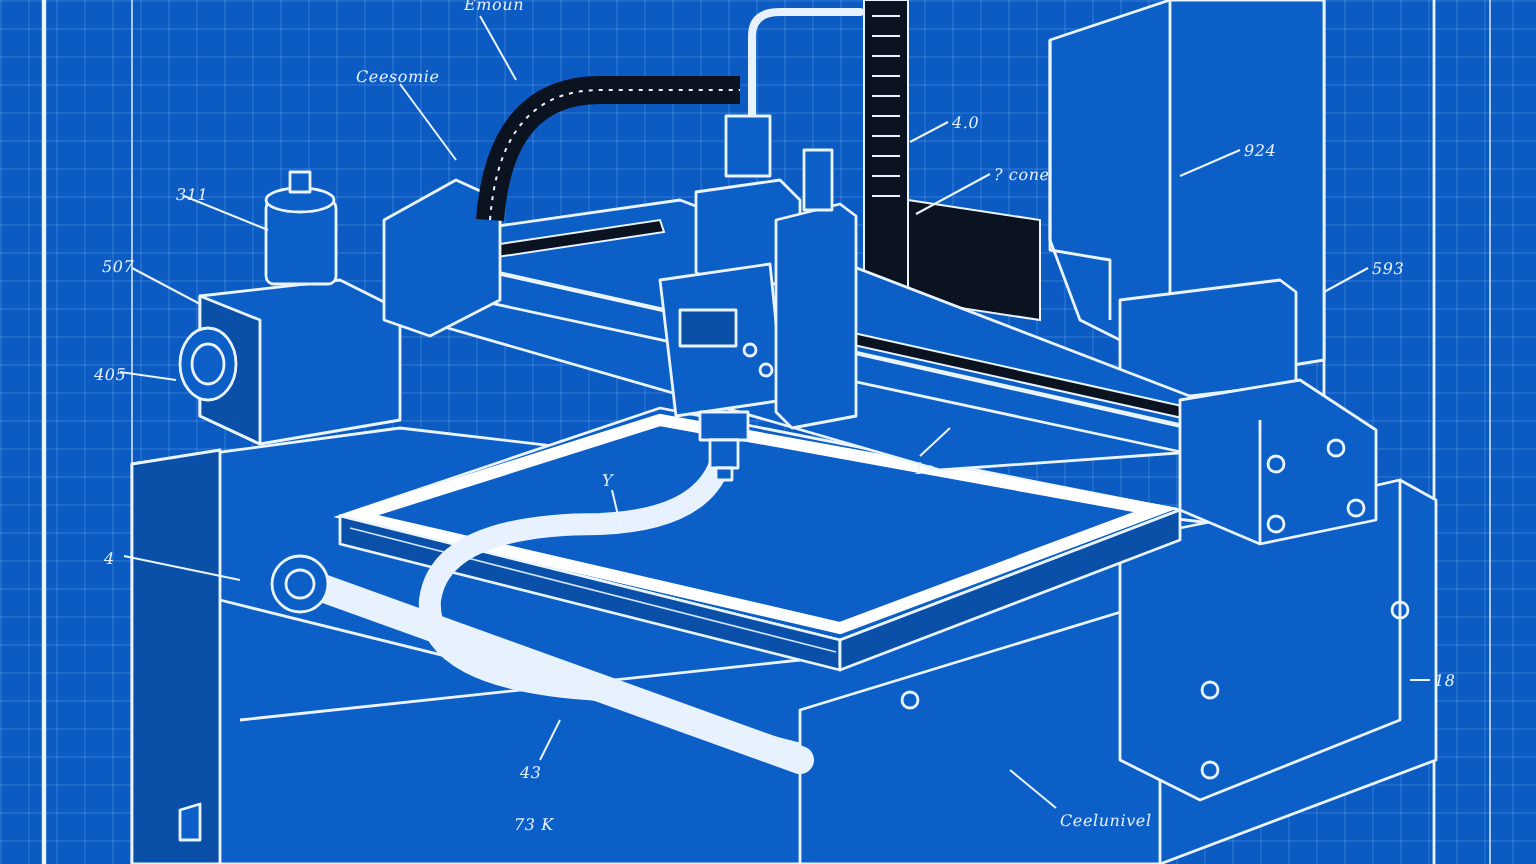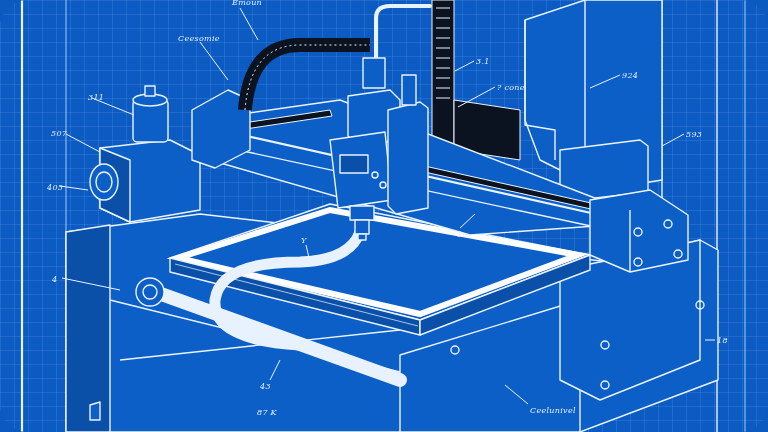--- a/index.html
+++ b/index.html
@@ -3,21 +3,20 @@
 <meta charset="utf-8">
 <style>
   html, body { margin: 0; padding: 0; }
   body { width: 768px; height: 432px; overflow: hidden; background: #0a5ac0; }
   #stage { position: relative; width: 768px; height: 432px; overflow: hidden;
     background-color: #0b5bc2;
     background-image:
       linear-gradient(rgba(120,180,255,0.18) 1px, transparent 1px),
       linear-gradient(90deg, rgba(120,180,255,0.18) 1px, transparent 1px);
     background-size: 14px 14px;
-    border-radius: 27px;
   }
   svg.art { position: absolute; left: 0; top: 0; width: 768px; height: 432px; }
   .ln { stroke: #eaf4ff; fill: none; stroke-width: 1.4; stroke-linejoin: round; }
   .ln2 { stroke: #eaf4ff; fill: none; stroke-width: 2.2; }
   .thin { stroke: #cfe4ff; fill: none; stroke-width: 0.8; }
   .face { fill: #0d5fc8; stroke: #eaf4ff; stroke-width: 1.4; stroke-linejoin: round; }
   .faceD { fill: #0a4fa8; stroke: #eaf4ff; stroke-width: 1.4; stroke-linejoin: round; }
   .black { fill: #0b1220; stroke: #eaf4ff; stroke-width: 1; }
   .hose { stroke: #e8f2ff; fill: none; stroke-linecap: round; }
   .label { position: absolute; color: #e6f1ff; font-family: "DejaVu Serif", serif; font-style: italic;
@@ -152,24 +151,24 @@
       <line x1="715" y1="340" x2="705" y2="340"></line>
       <line x1="240" y1="8" x2="258" y2="40"></line>
     </g>
   </svg>
 
   <span class="label" style="left:232px;top:-2px">Emoun</span>
   <span class="label" style="left:178px;top:34px">Ceesomie</span>
   <span class="label" style="left:88px;top:93px">311</span>
   <span class="label" style="left:51px;top:129px">507</span>
   <span class="label" style="left:47px;top:183px">405</span>
-  <span class="label" style="left:476px;top:57px">3.1</span>
+  <span class="label" style="left:476px;top:57px">4.0</span>
   <span class="label" style="left:497px;top:83px">? cone</span>
   <span class="label" style="left:622px;top:71px">924</span>
   <span class="label" style="left:686px;top:130px">593</span>
   <span class="label" style="left:457px;top:230px">1e</span>
   <span class="label" style="left:301px;top:236px">Y</span>
   <span class="label" style="left:52px;top:275px">4</span>
   <span class="label" style="left:260px;top:382px">43</span>
-  <span class="label" style="left:257px;top:408px">87 K</span>
+  <span class="label" style="left:257px;top:408px">73 K</span>
   <span class="label" style="left:530px;top:406px">Ceelunivel</span>
   <span class="label" style="left:717px;top:336px">18</span>
 </div>
 
 </body></html>

